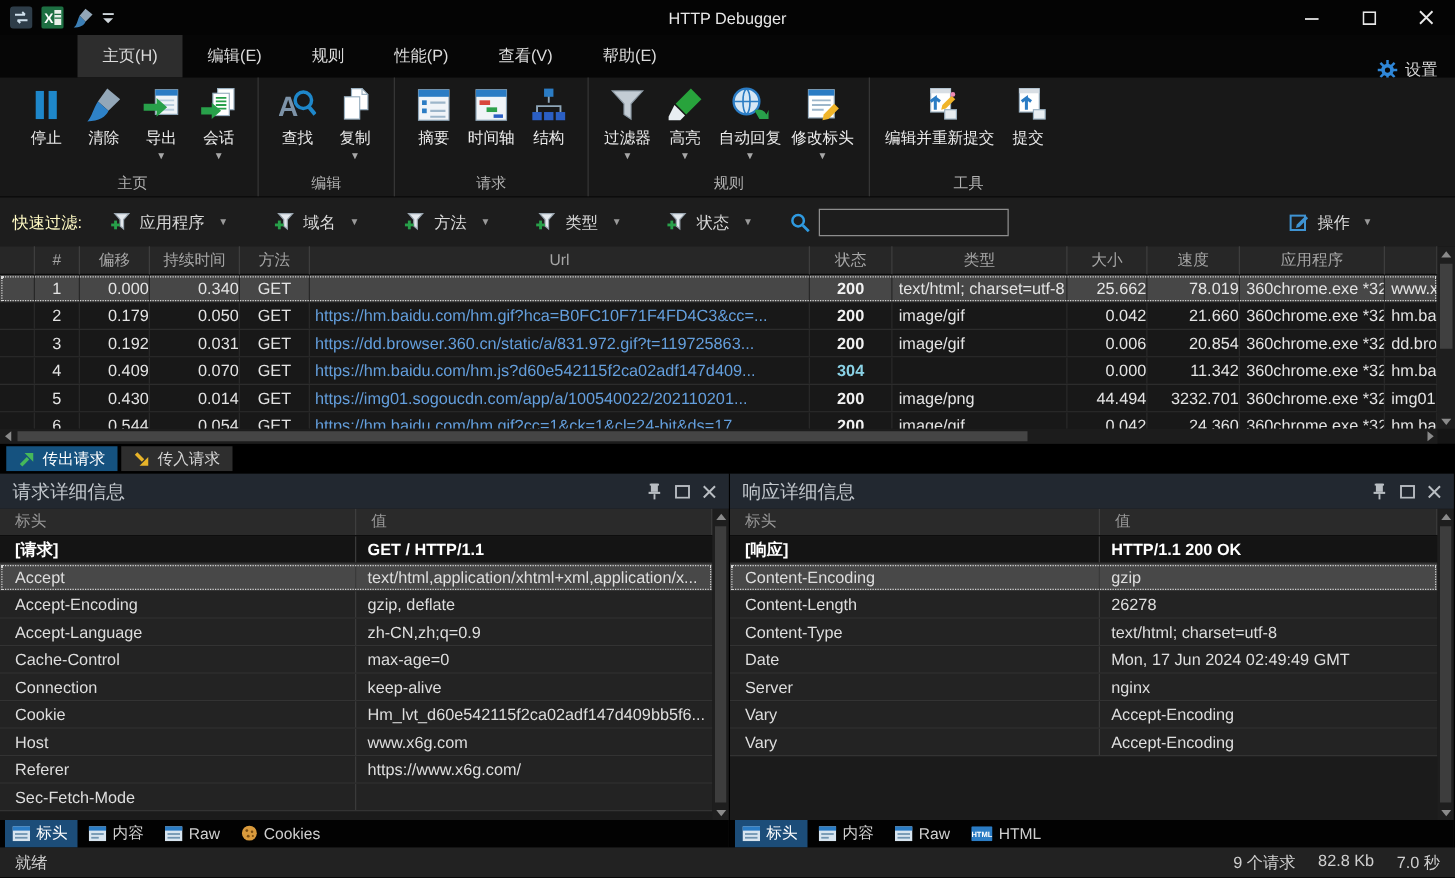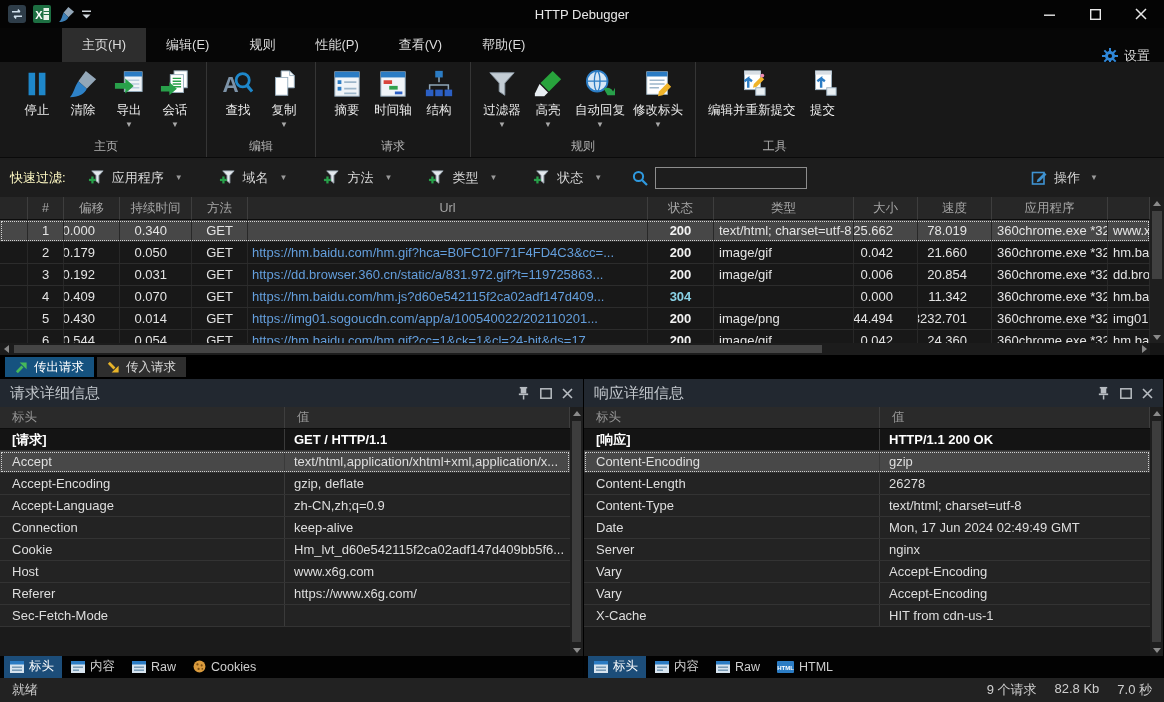--- a/index.html
+++ b/index.html
@@ -42,21 +42,21 @@
   
   .table-wrap { height:158px; flex:none; position:relative; background:#151515; }
   .tgrid { display:grid; grid-template-columns:28px 36px 56px 72px 56px 400px 66px 140px 64px 74px 116px 1fr; width:1150px; }
   .thead { height:23px; background:#272727; color:#a6a6a6; font-size:12.5px; }
   .thead .hcell { display:flex; align-items:center; justify-content:center; border-right:1px solid #3e3e3e; border-bottom:1px solid #0c0c0c; overflow:hidden; white-space:nowrap; }
   .tbody { height:123px; overflow:hidden; }
   .trow { height:22px; background:#181818; border-bottom:1px solid #2c2c2c; color:#e4e4e4; }
   .trow.selected { background:#474747; outline:1px dotted #d5d5d5; outline-offset:-2px; }
   .cell { display:flex; align-items:center; border-right:1px solid #282828; overflow:hidden; white-space:nowrap; }
   .c-num { justify-content:center; }
-  .c-offset,.c-dur,.c-size,.c-speed { justify-content:flex-end; padding-right:24px; }
+  .c-offset,.c-dur,.c-size,.c-speed { justify-content:flex-end; padding-right:0; }
   .c-method { justify-content:center; }
   .c-url { padding-left:4px; color:#649fdd; }
   .c-status { justify-content:center; font-weight:bold; color:#f2f2f2; }
   .c-status.s304 { color:#8ad2e6; }
   .c-type,.c-app,.c-domain { padding-left:5px; }
   .vscroll { position:absolute; top:0; right:0; width:14px; height:146px; background:#1e1e1e; display:flex; flex-direction:column; align-items:center; }
   .hscroll { position:absolute; left:0; bottom:0; width:1150px; height:12px; background:#1c1c1c; display:flex; align-items:center; }
   .sb-btn { width:12px; height:12px; flex:none; display:flex; align-items:center; justify-content:center; }
   .tri-up { width:0; height:0; border-left:4px solid transparent; border-right:4px solid transparent; border-bottom:5px solid #8a8a8a; }
   .tri-down { width:0; height:0; border-left:4px solid transparent; border-right:4px solid transparent; border-top:5px solid #8a8a8a; }
@@ -593,20 +593,24 @@
               <div class="kv-row ">
                 <span class="k">Accept-Encoding</span>
                 <span class="v">gzip, deflate</span>
               </div>
 
               <div class="kv-row ">
                 <span class="k">Accept-Language</span>
                 <span class="v">zh-CN,zh;q=0.9</span>
               </div>
 
+              <div class="kv-row ">
+                <span class="k">Cache-Control</span>
+                <span class="v">max-age=0</span>
+              </div>
 
               <div class="kv-row ">
                 <span class="k">Connection</span>
                 <span class="v">keep-alive</span>
               </div>
 
               <div class="kv-row ">
                 <span class="k">Cookie</span>
                 <span class="v">Hm_lvt_d60e542115f2ca02adf147d409bb5f6...</span>
               </div>
@@ -737,24 +741,20 @@
               <div class="kv-row ">
                 <span class="k">Vary</span>
                 <span class="v">Accept-Encoding</span>
               </div>
 
               <div class="kv-row ">
                 <span class="k">Vary</span>
                 <span class="v">Accept-Encoding</span>
               </div>
 
-              <div class="kv-row ">
-                <span class="k">X-Cache</span>
-                <span class="v">HIT from cdn-us-1</span>
-              </div>
 
           </div>
         </div>
         <div class="pvscroll">
           <div class="sb-btn">
               <div class="tri-up"></div>
             </div>
           <div class="pvthumb"></div>
           <div class="sb-btn">
               <div class="tri-down"></div>

